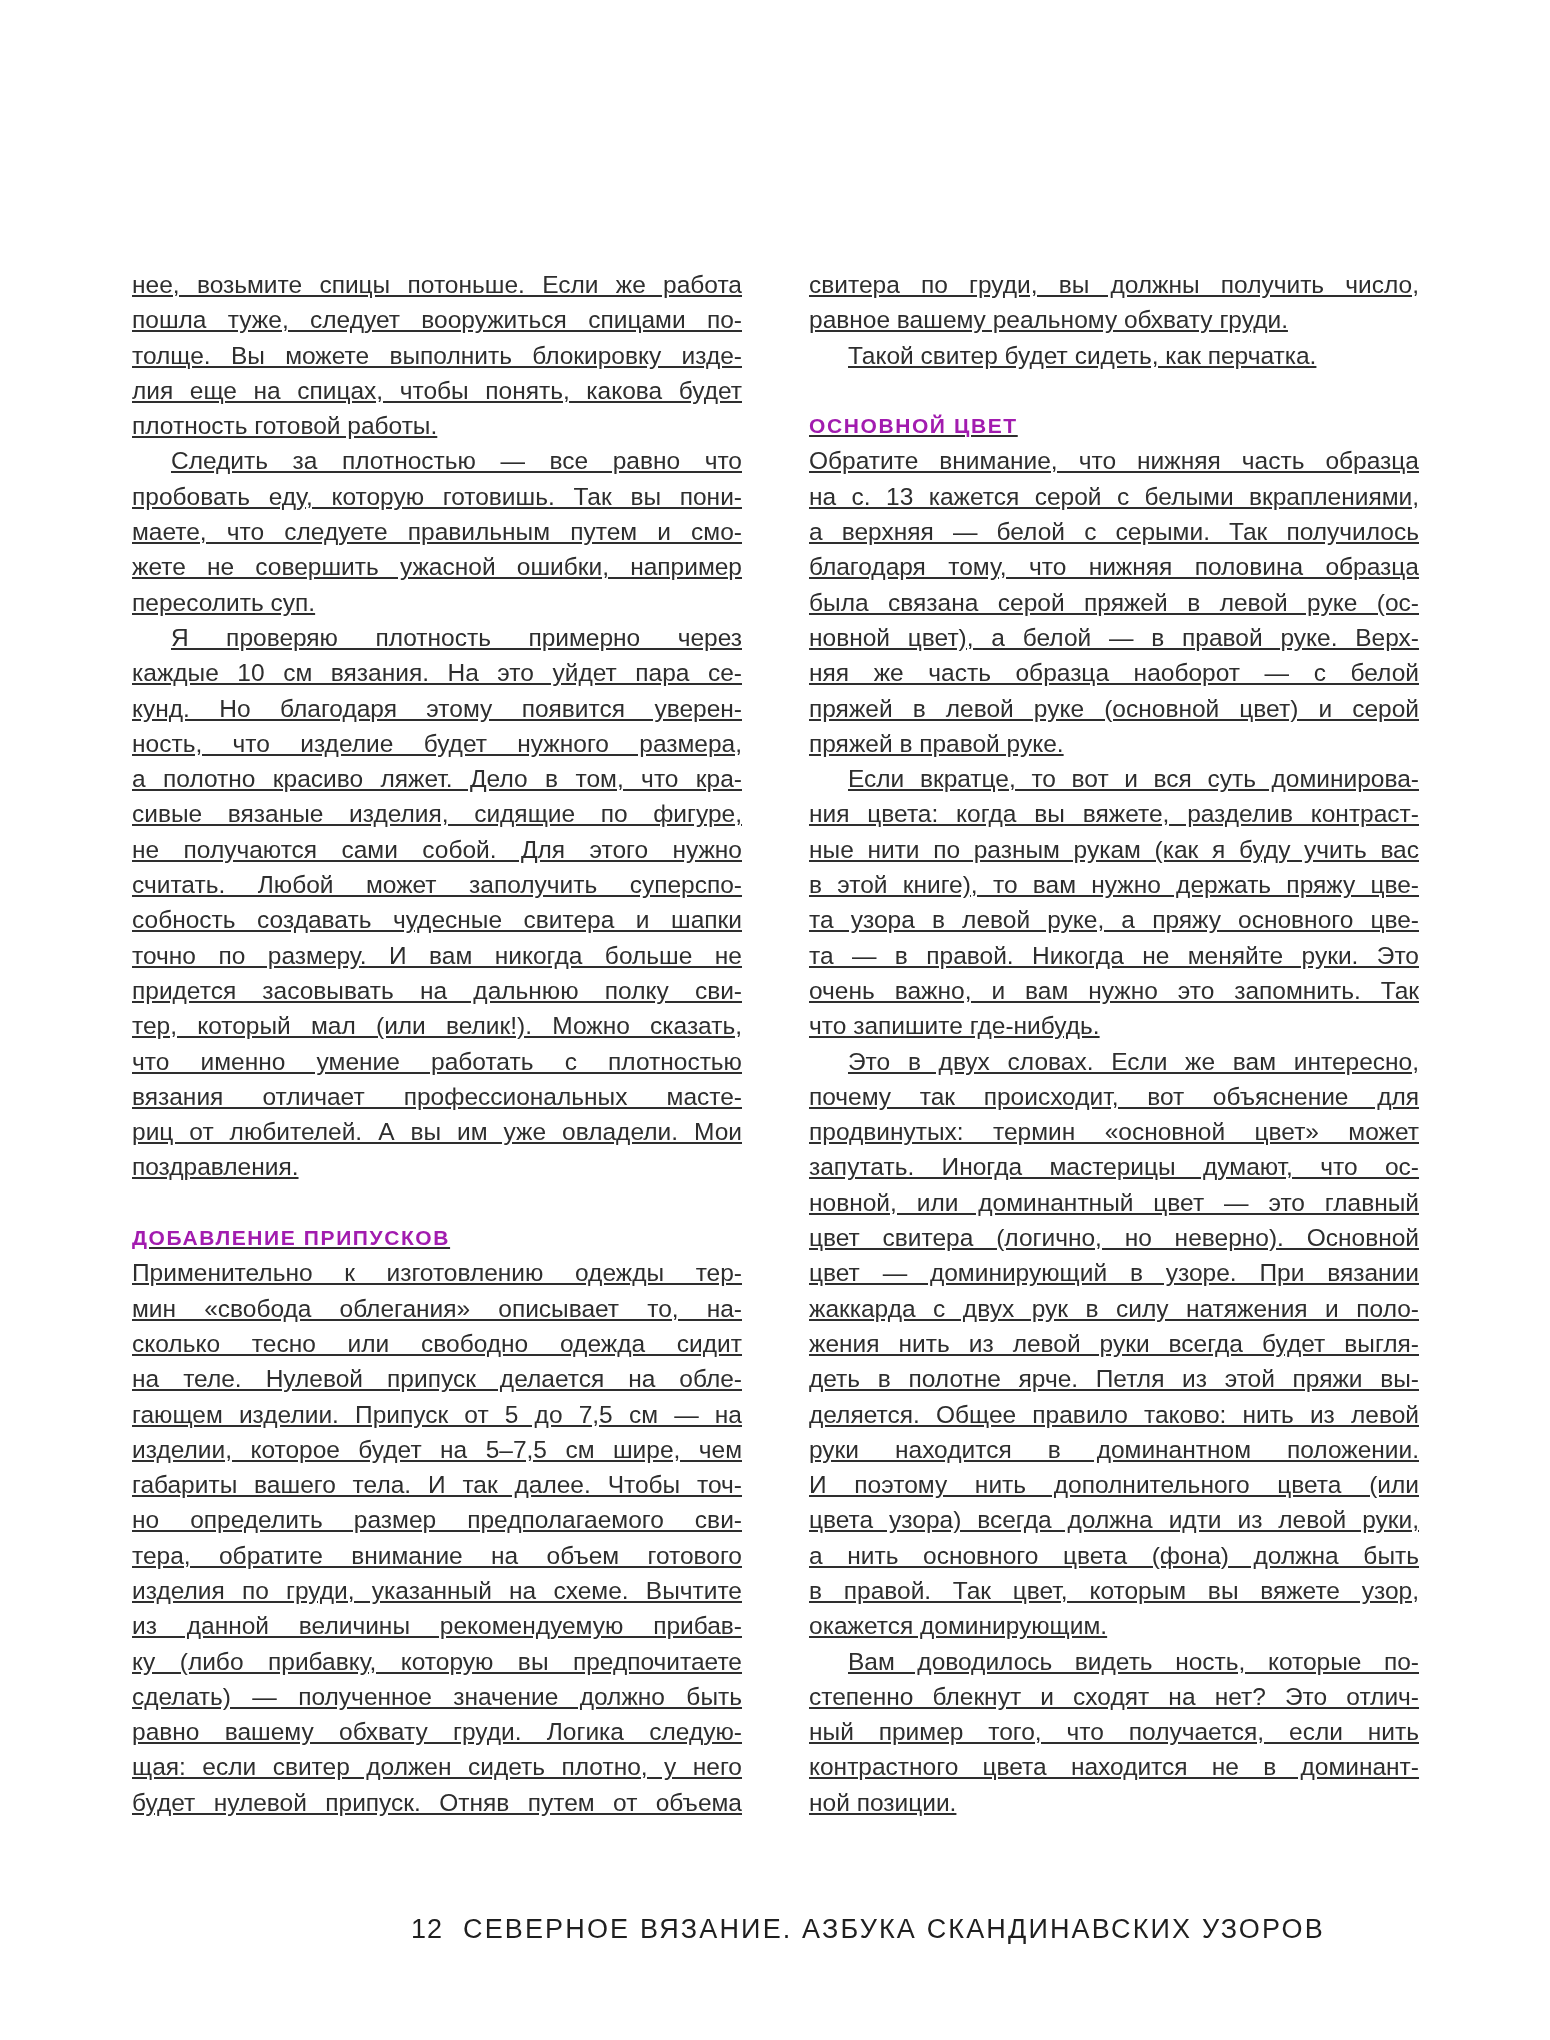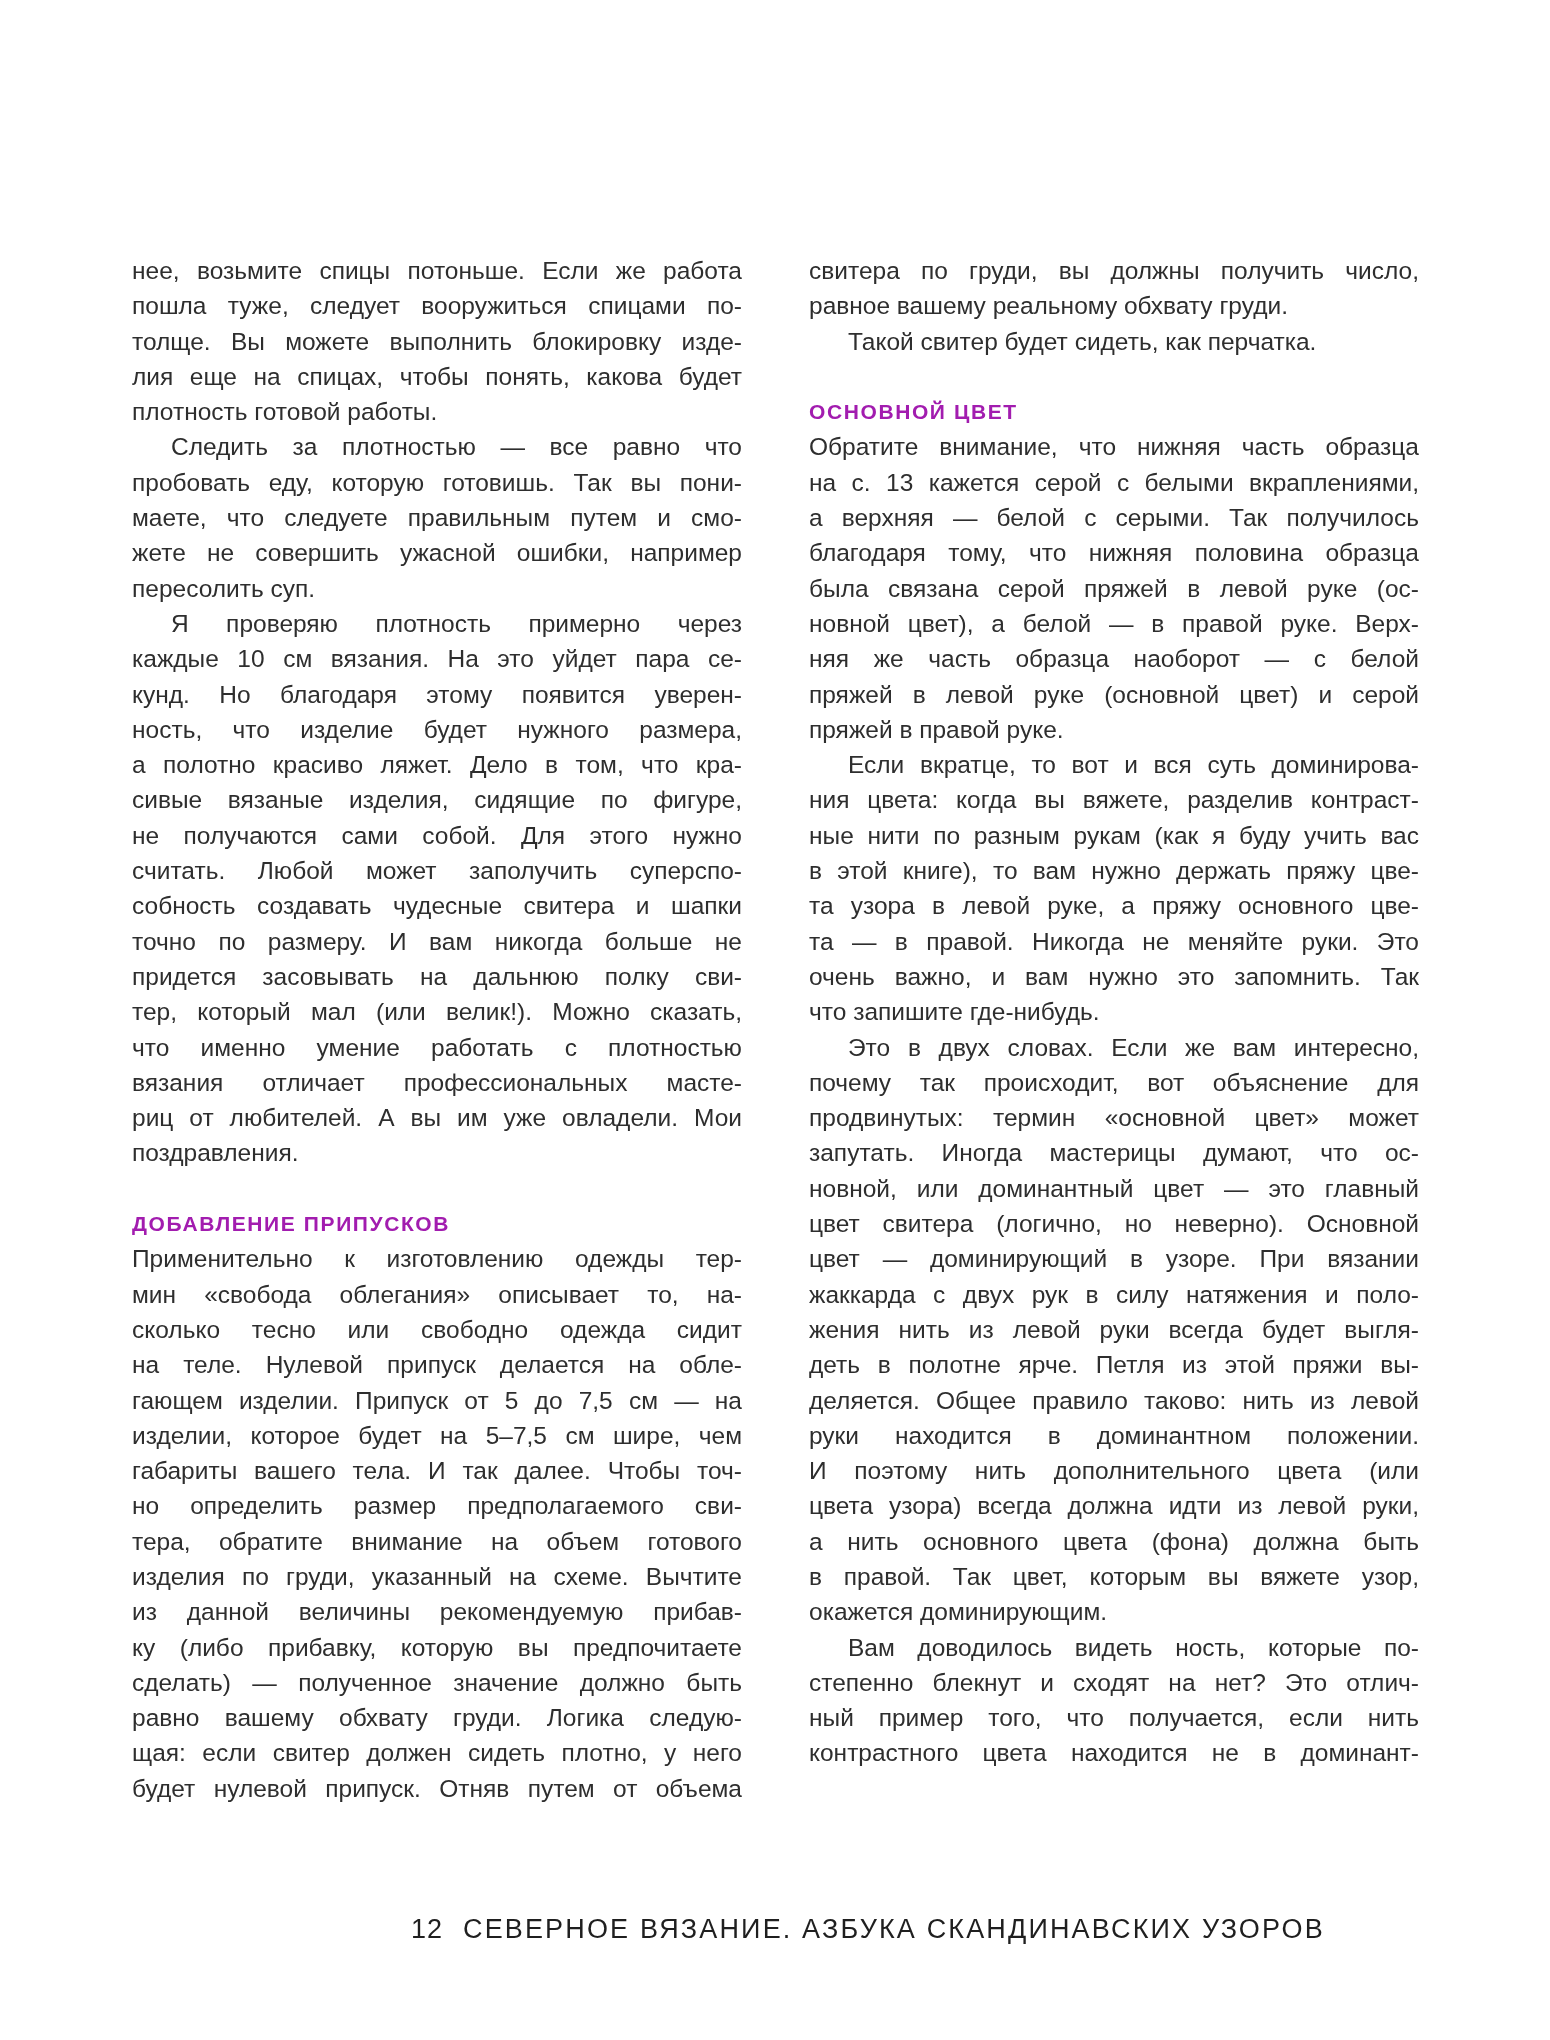--- a/index.html
+++ b/index.html
@@ -1,21 +1,21 @@
 <!DOCTYPE html>
 <html><head>
 <meta charset="utf-8">
 <style>
   html, body { margin: 0; padding: 0; background: #ffffff; }
   body { width: 1550px; height: 2040px; position: relative; overflow: hidden; }
   .page { position: absolute; left: 0; top: 0; width: 1550px; height: 2040px; background: #fff; }
   .column {
-    position: absolute; top: 253px; width: 610px;
+    position: absolute; top: 267px; width: 610px;
     font-family: "Liberation Sans", sans-serif;
-    font-size: 24.5px; color: #2e2e2e;
+    font-size: 24.5px; color: #2e2e2e; text-decoration: underline;
   }
   .col-left { left: 132px; }
   .col-right { left: 793px; margin-left: 16px; }
   .line {
     height: 35.3px; line-height: 35.3px; overflow: hidden;
     text-align: justify; text-align-last: justify;
     white-space: normal;
   }
   .line.last { text-align-last: left; }
   .line.indent { padding-left: 39px; }
@@ -119,18 +119,19 @@
       <div class="line">руки находится в доминантном положении.</div>
       <div class="line">И поэтому нить дополнительного цвета (или</div>
       <div class="line">цвета узора) всегда должна идти из левой руки,</div>
       <div class="line">а нить основного цвета (фона) должна быть</div>
       <div class="line">в правой. Так цвет, которым вы вяжете узор,</div>
       <div class="line last">окажется доминирующим.</div>
       <div class="line indent">Вам доводилось видеть ность, которые по-</div>
       <div class="line">степенно блекнут и сходят на нет? Это отлич-</div>
       <div class="line">ный пример того, что получается, если нить</div>
       <div class="line">контрастного цвета находится не в доминант-</div>
+      <div class="line last">ной позиции.</div>
     </div>
 
   <div class="footer">
     <span class="page-number">12</span><span class="book-title">СЕВЕРНОЕ ВЯЗАНИЕ. АЗБУКА СКАНДИНАВСКИХ УЗОРОВ</span>
   </div>
 </div>
 
 </body></html>

